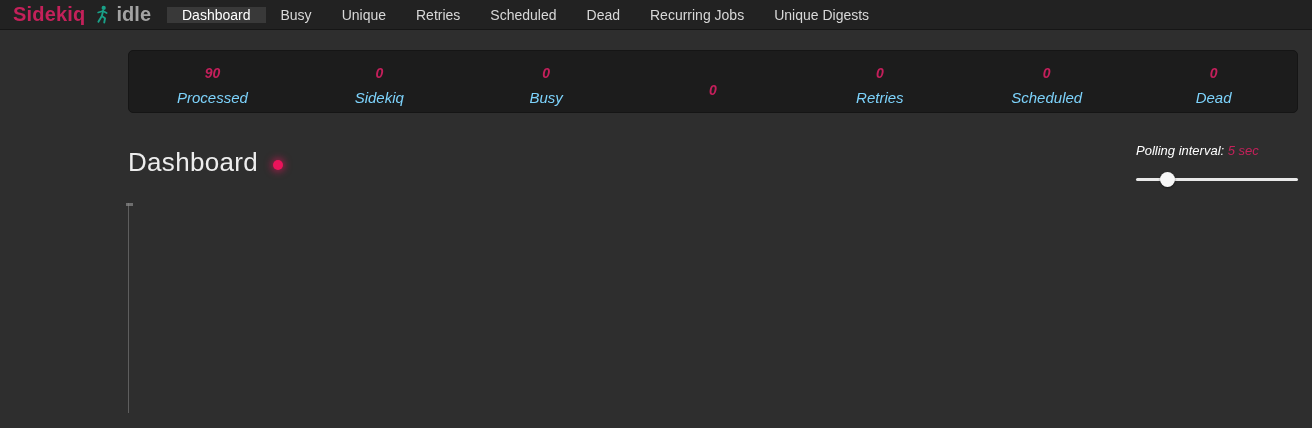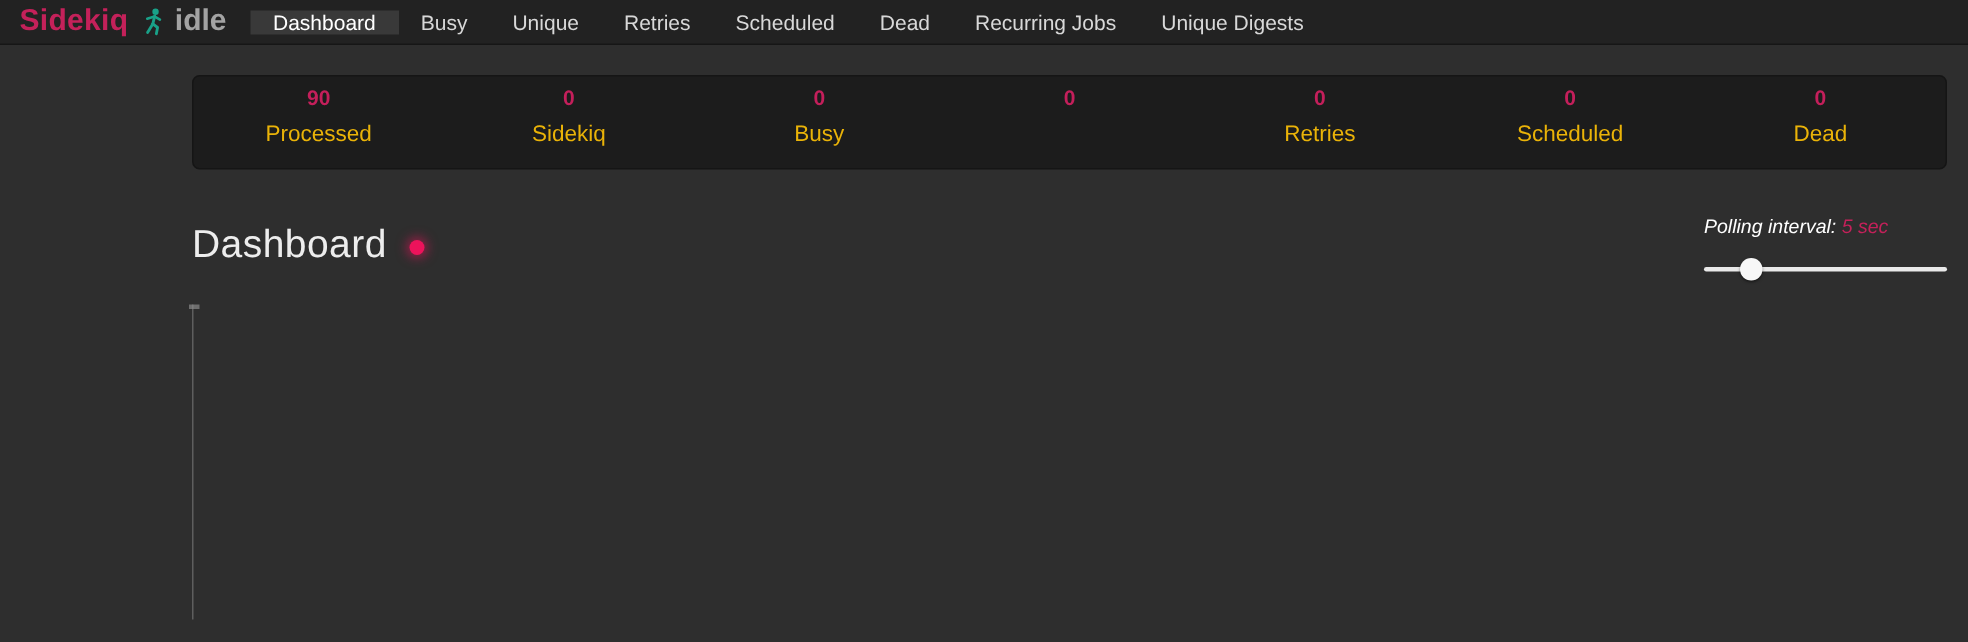--- a/index.html
+++ b/index.html
@@ -58,36 +58,37 @@
     position: relative;
   }
 
   
   .stats-panel {
     background: #1c1c1c;
     border: 1px solid #151515;
     border-radius: 5px;
     height: 63px;
     display: flex;
-    align-items: flex-start;
+    align-items: flex-end;
+    font-style: italic;
   }
   .stat {
     flex: 1 1 0;
     text-align: center;
     cursor: pointer;
     padding: 6px 0;
   }
   .stat-value {
     color: #c41f5b;
     font-size: 14px;
     font-weight: bold;
     margin-bottom: 8px;
   }
   .stat-label {
-    color: #eab308;
+    color: #7dd3fc;
     font-size: 15px;
   }
 
   
   .header-row {
     margin-top: 30px;
     height: 44px;
     display: flex;
     justify-content: space-between;
     align-items: flex-start;

